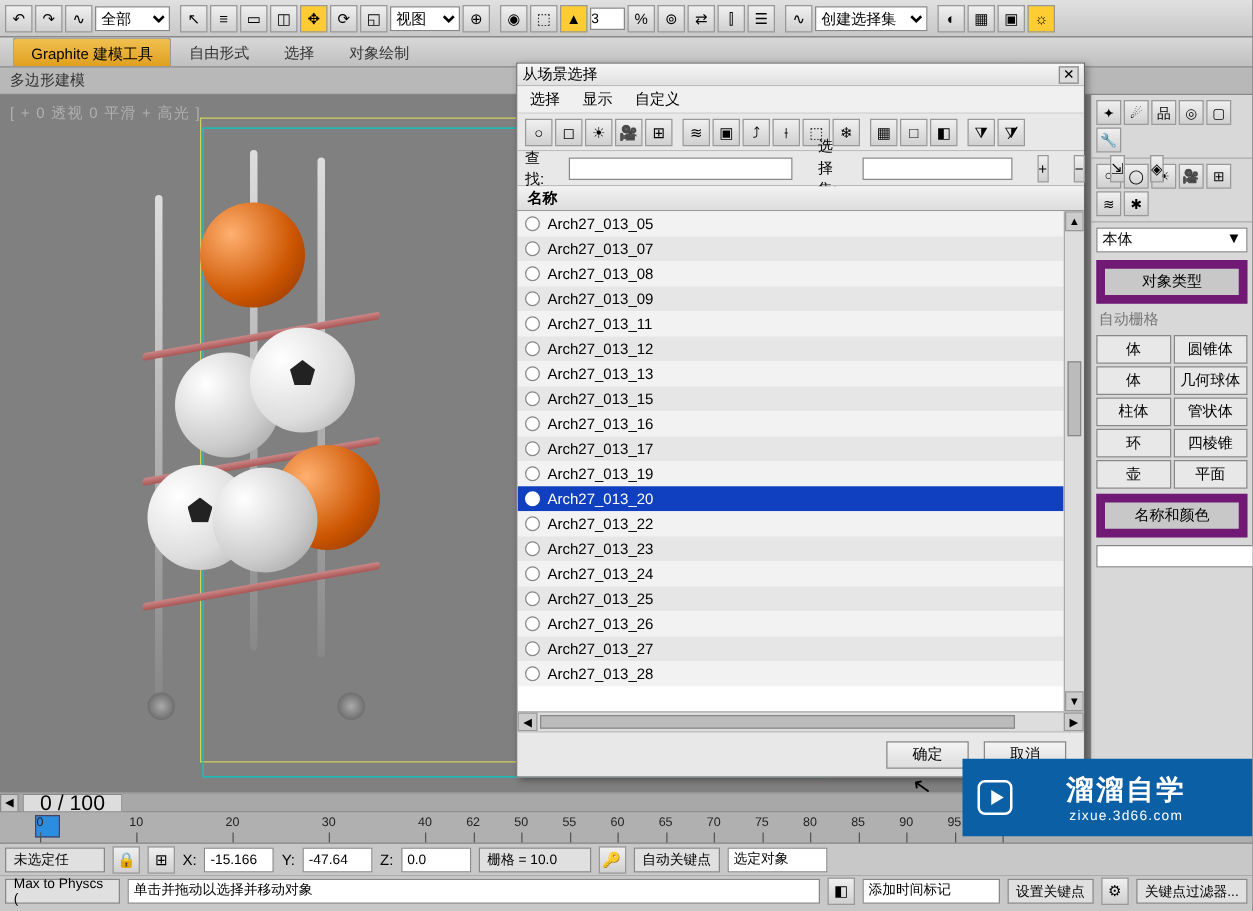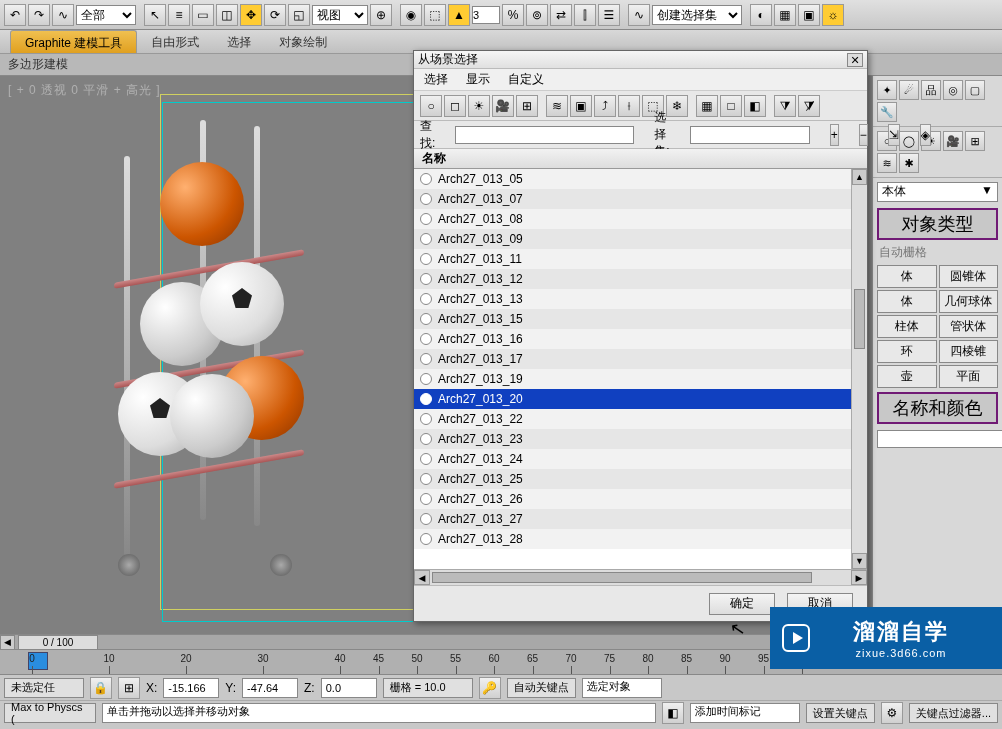--- a/index.html
+++ b/index.html
@@ -40,21 +40,21 @@
 .b1{left:60px; top:6px;} .b2{left:40px; top:126px;} .b3{left:100px; top:106px;} .b4{left:120px; top:200px;} .b5{left:18px; top:216px;} .b6{left:70px; top:218px;}
 .caster { position:absolute; bottom:0; width:22px; height:22px; border-radius:50%; background:radial-gradient(#aaa,#555); }
 .c1{left:18px;} .c2{left:170px;}
 .soc::after { content:""; position:absolute; left:32px; top:26px; width:20px; height:20px; background:#222; clip-path: polygon(50% 0,100% 38%,82% 100%,18% 100%,0 38%); }
 
 
 .cmd-panel { width: 130px; background: #d8d8d8; border-left: 1px solid #888; display: flex; flex-direction: column; }
 .cmd-icons { display:flex; flex-wrap:wrap; gap:2px; padding:4px; border-bottom:1px solid #aaa; }
 .cmd-icons .tb-btn { width:20px; height:20px; font-size:11px; }
 .cmd-drop { margin:4px; height:20px; background:#fff; border:1px solid #888; display:flex; align-items:flex-start; padding:0 4px; font-size:12px; }
-.cmd-section-title { background:#c8c8c8; border:2px solid #701a75; padding:2px 6px; font-size:18px; text-align:center; margin:2px 4px; }
+.cmd-section-title { background:#c8c8c8; border:7px solid #701a75; padding:2px 6px; font-size:12px; text-align:center; margin:2px 4px; }
 .obj-btn { border:1px solid #888; background:#e8e8e8; text-align:center; padding:2px 0; font-size:12px; }
 .obj-grid { display:grid; grid-template-columns: 1fr 1fr; gap:2px; padding:2px 4px; }
 .name-color { margin:4px; }
 .name-input { display:flex; gap:2px; }
 .name-input input { flex:1; height:18px; border:1px solid #888; }
 
 
 .dialog { position: absolute; left: 413px; top: 50px; width: 455px; height: 572px; background: #e8e8e8; border: 1px solid #666; box-shadow: 2px 2px 6px rgba(0,0,0,.4); z-index: 100; display:flex; flex-direction:column; }
 .dlg-title { height: 18px; background: linear-gradient(#f6f6f6,#e0e0e0); display: flex; align-items: center; padding: 0 4px; font-size: 12px; border-bottom:1px solid #bbb; }
 .dlg-title .spacer { flex:1; }
@@ -84,21 +84,21 @@
 .hscroll .track { flex:1; position:relative; }
 .hscroll .thumb { position:absolute; left:2px; top:2px; bottom:2px; width:380px; background:#bbb; border:1px solid #888; }
 .dlg-buttons { height:36px; background:#e8e8e8; display:flex; justify-content:flex-end; align-items:center; gap:12px; padding:0 14px; border-top:1px solid #bbb; }
 .dlg-btn { width:66px; height:22px; background:linear-gradient(#f4f4f4,#ddd); border:1px solid #888; font-size:12px; }
 
 
 .bottom { position:absolute; bottom:0; left:0; right:0; height:95px; background:#c8c8c8; border-top:1px solid #888; }
 .scrollbar-h { height:15px; background:#a8a8a8; position:relative; border-bottom:1px solid #888; }
 .scrollbar-h .arr{ position:absolute; top:0; width:15px; height:15px; background:#ccc; border:1px solid #888; text-align:center; line-height:13px; font-size:9px;}
 .scrollbar-h .l{left:0;} .scrollbar-h .r{right:126px;}
-.scrollbar-h .range { position:absolute; left:18px; top:0; height:15px; background:#ddd; border:1px solid #888; padding:0 6px; line-height:13px; min-width:80px; font-size:10px; text-align:center; }
+.scrollbar-h .range { position:absolute; left:18px; top:0; height:15px; background:#ddd; border:1px solid #888; padding:0 6px; line-height:13px; min-width:80px; font-size:17px; text-align:center; }
 .timeline { height:25px; background:#b0b0b0; position:relative; border-bottom:1px solid #888; }
 .timeline .tick { position:absolute; bottom:0; width:1px; height:8px; background:#555; }
 .timeline .lbl { position:absolute; bottom:10px; font-size:10px; color:#222; transform:translateX(-50%); }
 .time-thumb { position:absolute; left:28px; top:2px; width:20px; height:18px; background:#2a8de0; border:1px solid #446; }
 .status1 { height:26px; display:flex; align-items:center; gap:6px; padding:0 4px; background:#c8c8c8; border-bottom:1px solid #aaa; }
 .st-btn { height:20px; border:1px solid #888; background:#e0e0e0; padding:0 6px; font-size:11px; display:flex; align-items:center; }
 .st-field { height:20px; border:1px solid #888; background:#fff; font-size:11px; padding:0 4px; }
 .status2 { height:24px; display:flex; align-items:center; gap:6px; padding:0 4px; background:#c8c8c8; }
 
 
@@ -383,21 +383,21 @@
       <div class="lbl" style="left: 32px;">0</div>
       <div class="tick" style="left: 109px;"></div>
       <div class="lbl" style="left: 109px;">10</div>
       <div class="tick" style="left: 186px;"></div>
       <div class="lbl" style="left: 186px;">20</div>
       <div class="tick" style="left: 263px;"></div>
       <div class="lbl" style="left: 263px;">30</div>
       <div class="tick" style="left: 340px;"></div>
       <div class="lbl" style="left: 340px;">40</div>
       <div class="tick" style="left: 378.5px;"></div>
-      <div class="lbl" style="left: 378.5px;">45</div>
+      <div class="lbl" style="left: 378.5px;">62</div>
       <div class="tick" style="left: 417px;"></div>
       <div class="lbl" style="left: 417px;">50</div>
       <div class="tick" style="left: 455.5px;"></div>
       <div class="lbl" style="left: 455.5px;">55</div>
       <div class="tick" style="left: 494px;"></div>
       <div class="lbl" style="left: 494px;">60</div>
       <div class="tick" style="left: 532.5px;"></div>
       <div class="lbl" style="left: 532.5px;">65</div>
       <div class="tick" style="left: 571px;"></div>
       <div class="lbl" style="left: 571px;">70</div>

